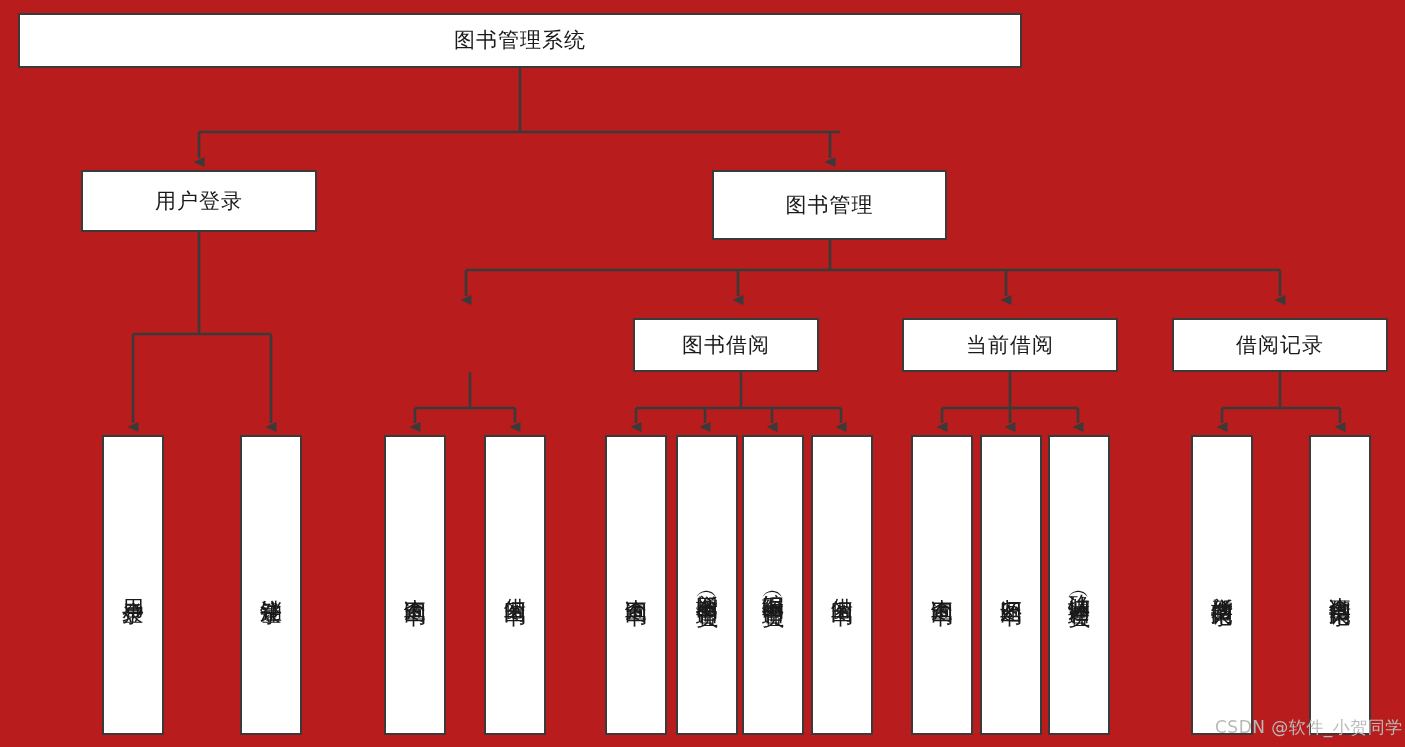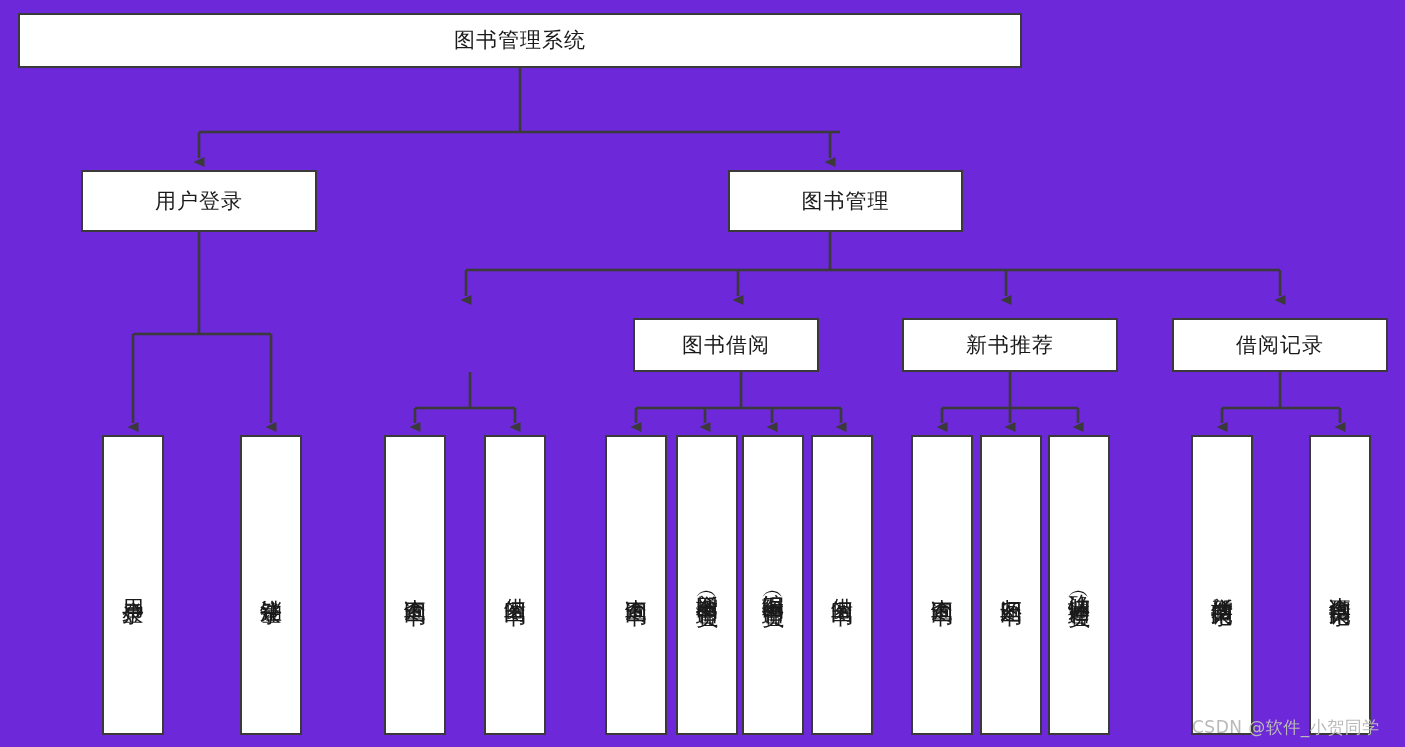--- a/index.html
+++ b/index.html
@@ -7,21 +7,21 @@
     padding: 0;
     background: #ffffff;
   }
   body {
     font-family: "DejaVu Sans", "Liberation Sans", sans-serif;
   }
   #canvas {
     position: relative;
     width: 1405px;
     height: 747px;
-    background: #6d28d9;
+    background: #b91c1c;
     overflow: hidden;
   }
   .node {
     position: absolute;
     box-sizing: border-box;
     border: 2.5px solid #3a3a3a;
     background: #ffffff;
     display: flex;
     align-items: center;
     justify-content: center;
@@ -54,20 +54,21 @@
     height: 747px;
     pointer-events: none;
   }
   .watermark {
     position: absolute;
     font-size: 17px;
     color: #b9b9b9;
     letter-spacing: 0.5px;
     white-space: nowrap;
     user-select: none;
+    margin-left: 23px;
   }
 </style>
 </head>
 <body>
 
 <div id="canvas">
 
   <svg id="edges" viewBox="0 0 1405 747" xmlns="http://www.w3.org/2000/svg">
     <defs>
       <marker id="arrow" markerWidth="10" markerHeight="11" refX="1" refY="5.5" orient="auto" markerUnits="userSpaceOnUse">
@@ -118,29 +119,29 @@
     </g>
   </svg>
 
   <div class="node" style="left:18px; top:13px; width:1004px; height:55px;">
     <span class="label">图书管理系统</span>
   </div>
 
   <div class="node" style="left:81px; top:170px; width:236px; height:62px;">
     <span class="label">用户登录</span>
   </div>
-  <div class="node" style="left:712px; top:170px; width:235px; height:62px;margin-left:16px;">
+  <div class="node" style="left:712px; top:170px; width:235px; height:70px;">
     <span class="label">图书管理</span>
   </div>
 
   <div class="node" style="left:633px; top:318px; width:186px; height:54px;">
     <span class="label">图书借阅</span>
   </div>
   <div class="node" style="left:902px; top:318px; width:216px; height:54px;">
-    <span class="label">新书推荐</span>
+    <span class="label">当前借阅</span>
   </div>
   <div class="node" style="left:1172px; top:318px; width:216px; height:54px;">
     <span class="label">借阅记录</span>
   </div>
 
   <div class="node leaf" style="left:102px; top:435px; width:62px; height:300px;">
     <span class="label">用户登录</span>
   </div>
   <div class="node leaf" style="left:240px; top:435px; width:62px; height:300px;">
     <span class="label">注销登录</span>

